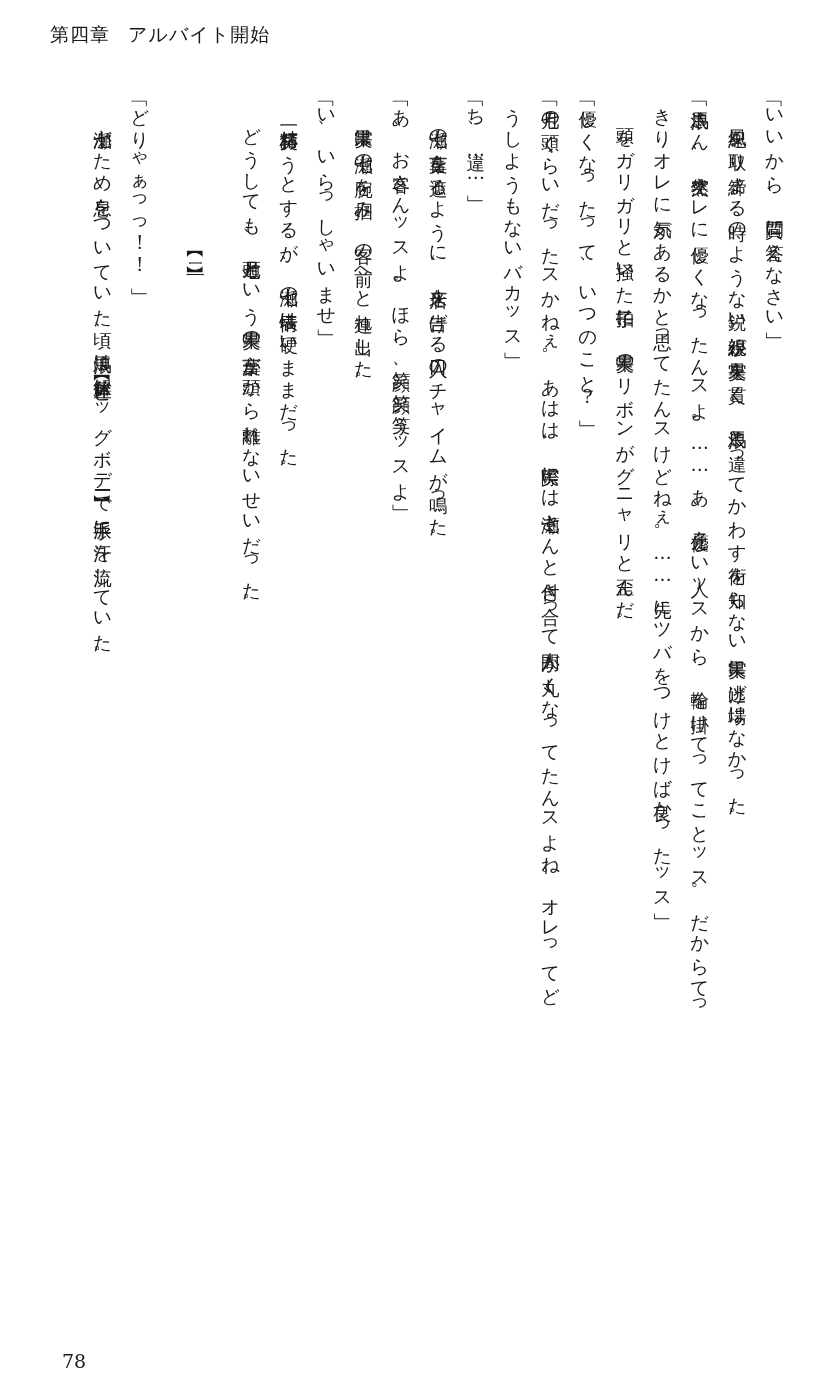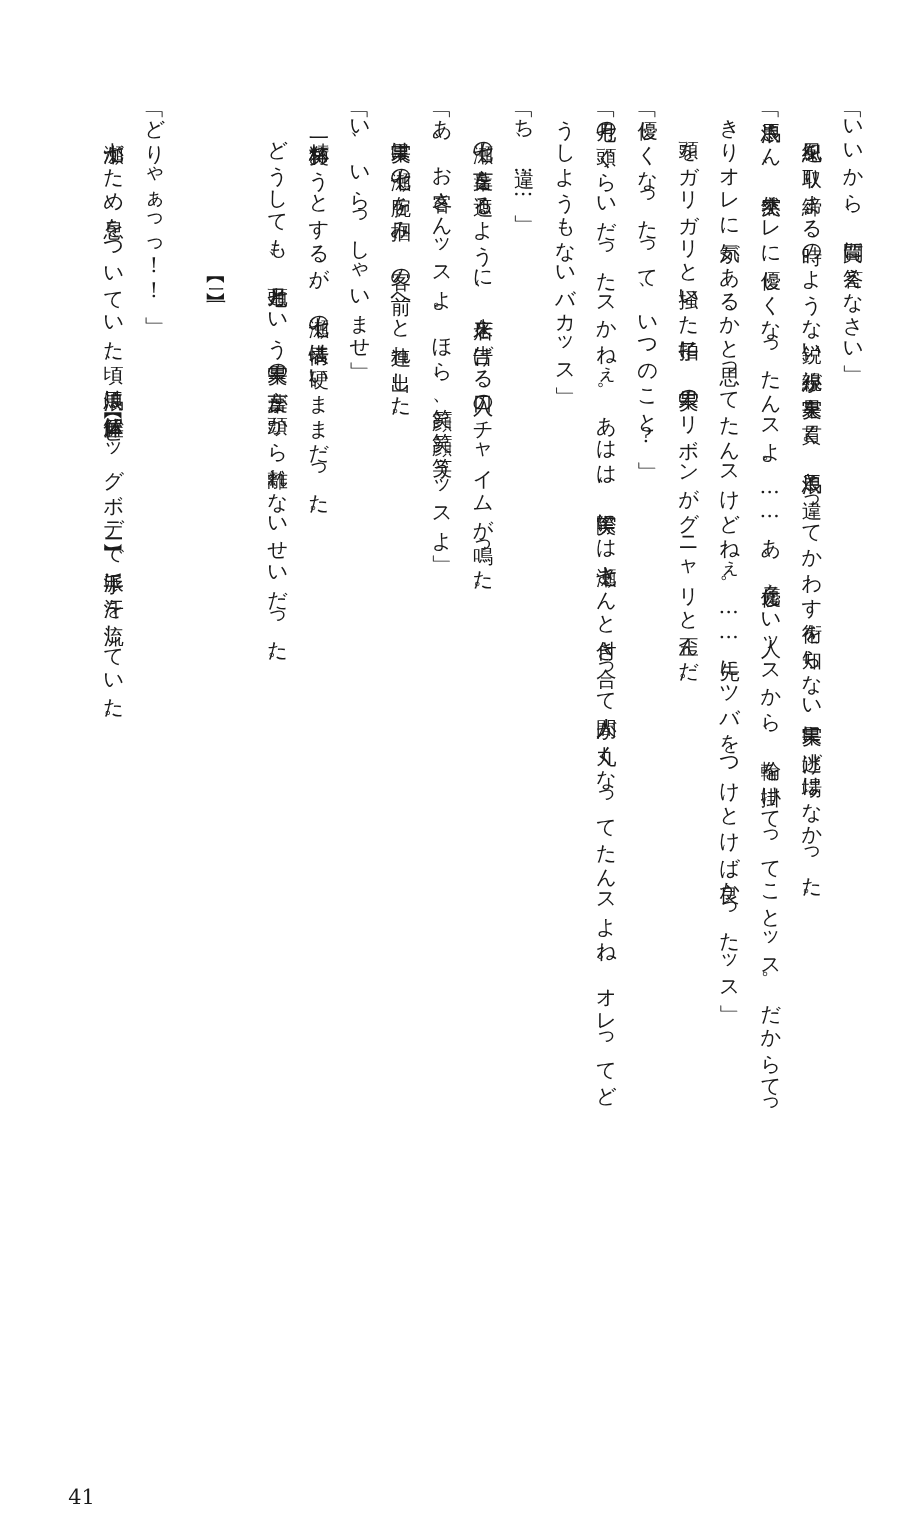--- a/index.html
+++ b/index.html
@@ -65,20 +65,23 @@
     bottom: 28px;
     font-size: 19px;
     font-family: "DejaVu Serif", "Liberation Serif", serif;
   }
 </style>
 </head>
 <body>
 
 <div class="page">
 
+  <div class="chapter-header">
+    <span class="chapter-num">第四章</span><span>アルバイト開始</span>
+  </div>
 
   <div class="body-block">
     <span class="line">「いいから、質問に答えなさい」</span>
     <span class="line">　風紀を取り締まる時のような鋭い視線が実果を貫く。浪馬と違ってかわす術を知らない実果に逃げ場はなかった。</span>
     <span class="line">「浪馬さん、突然オレに優しくなったんスよ。……あ、元々優しい人ッスから、輪を掛けてってことッス。だからてっ</span>
     <span class="line">きりオレに気があるかと思ってたんスけどねぇ。……先にツバをつけとけば良かったッス」</span>
     <span class="line">　頭をガリガリと掻いた拍子に、実果のリボンがグニャリと歪んだ。</span>
     <span class="line">「優しくなったって、いつのこと?」</span>
     <span class="line">「七月の頭ぐらいだったスかねぇ。あはは、実際には七瀬さんと付き合って人間が丸くなってたんスよね。オレってど</span>
     <span class="line">うしようもないバカッス」</span>
@@ -89,15 +92,15 @@
     <span class="line">「い、いらっしゃいませ」</span>
     <span class="line">　精一杯笑おうとするが、七瀬の表情は硬いままだった。</span>
     <span class="line">　どうしても、七月頭という実果の言葉が頭から離れないせいだった。</span>
     <span class="line blank"></span>
     <span class="line scene-break">【二】</span>
     <span class="line blank"></span>
     <span class="line">「どりゃぁっっ!!」</span>
     <span class="line">　七瀬がため息をついていた頃、浪馬は解体屋【ビッグボデー】で派手に汗を流していた。</span>
   </div>
 
-  <div class="page-number">41</div>
+  <div class="page-number">78</div>
 
 </div>
 
 </body></html>

